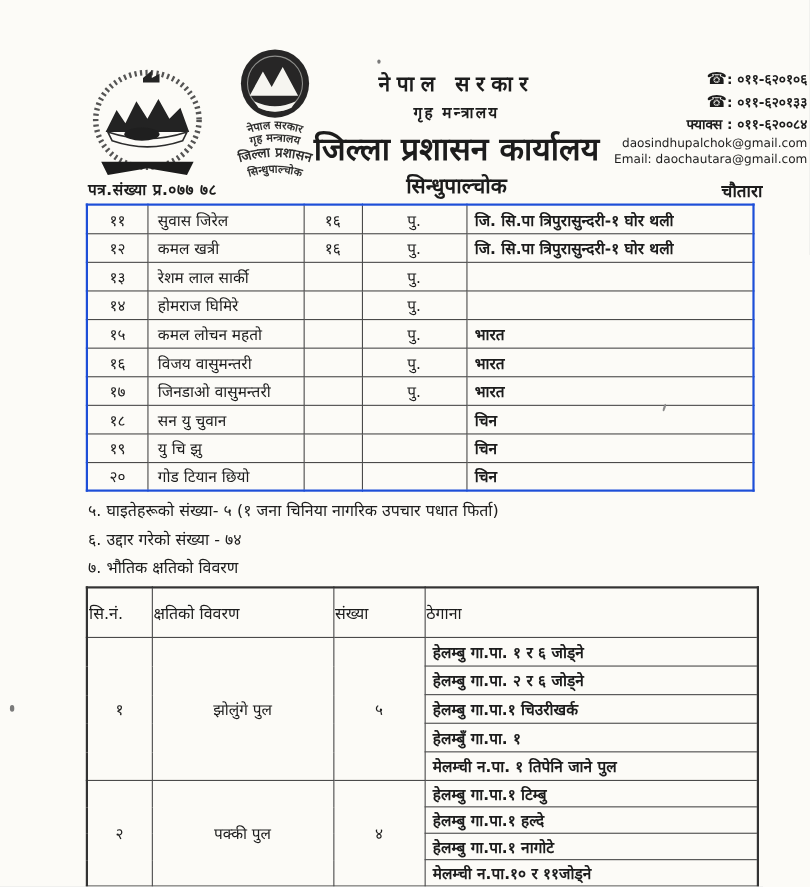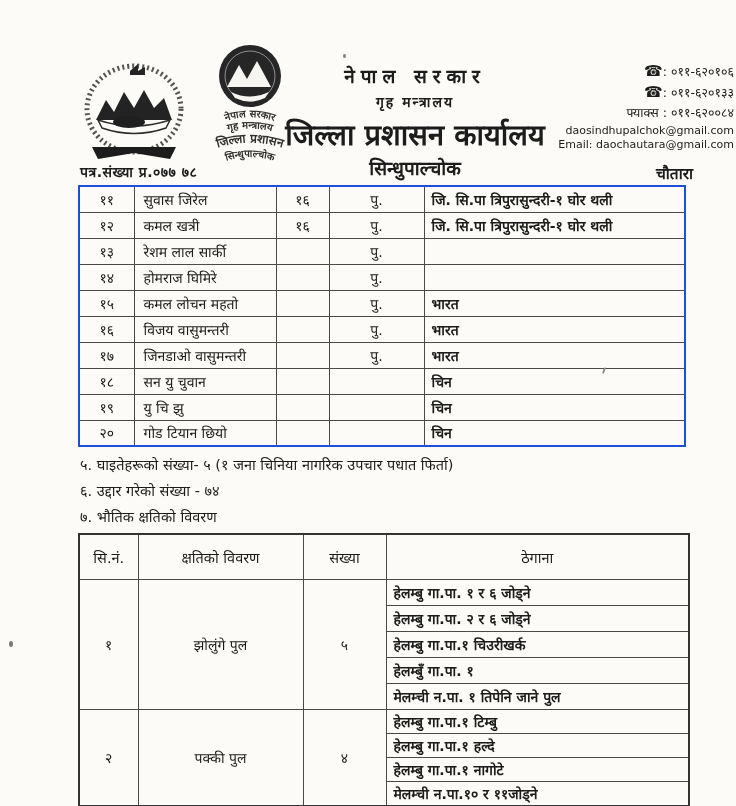--- a/index.html
+++ b/index.html
@@ -15,32 +15,32 @@
   .emblem{position:absolute;left:82px;top:62px;z-index:1;}
   .stamp{position:absolute;left:186px;top:40px;z-index:3;opacity:.92;}
   .stamp-text{font-size:10px;font-weight:bold;fill:#1e1e1e;font-family:"DejaVu Sans",sans-serif;}
   .stamp-text.big{font-size:12px;}
   .title-block{position:absolute;left:225px;top:63px;width:380px;text-align:center;z-index:2;}
   .gov-title{font-size:19px;font-weight:bold;letter-spacing:6px;}
   .ministry-title{font-size:14px;font-weight:bold;letter-spacing:2px;margin-top:3px;}
   .office-title{font-size:29px;font-weight:bold;margin-top:3px;white-space:nowrap;}
   .district-title{font-size:19px;font-weight:bold;margin-top:2px;}
   .contact{position:absolute;right:2px;top:62px;width:210px;text-align:right;z-index:2;}
-  .phone-line{font-size:12.5px;font-weight:normal;margin-bottom:3px;white-space:nowrap;}
+  .phone-line{font-size:12.5px;font-weight:bold;margin-bottom:3px;white-space:nowrap;}
   .phone-glyph{font-size:15px;}
   .email-line{font-size:11px;line-height:1.3;white-space:nowrap;}
   .letter-no{position:absolute;left:80px;top:162px;font-size:14px;font-weight:bold;letter-spacing:.5px;}
   .place-name{position:absolute;left:656px;top:162px;font-size:15.5px;font-weight:bold;}
   
   table{border-collapse:collapse;table-layout:fixed;}
   .t1{position:absolute;left:78px;top:185px;width:606px;border:2px solid #1d4ed8;}
   .t1 td{border:1px solid #4a4a4a;font-size:14px;white-space:nowrap;overflow:hidden;}
   .t1 tr{height:26px;}
   .t2{position:absolute;left:78px;top:533px;width:610px;border:2px solid #333;}
-  .t2 th{border:1px solid #4a4a4a;font-size:14.5px;font-weight:normal;height:42px;vertical-align:middle;text-align:center;}
+  .t2 th{border:1px solid #4a4a4a;font-size:14.5px;font-weight:normal;height:42px;vertical-align:middle;text-align:left;}
   .t2 td{border:1px solid #4a4a4a;font-size:14px;white-space:nowrap;overflow:hidden;vertical-align:middle;}
   .t2 tr.r26{height:26px;}
   .t2 tr.r24{height:24px;}
   .c-center{text-align:center;}
   .c-name{padding-left:9px;}
   .c-addr{padding-left:7px;font-weight:bold;}
   
   .notes{position:absolute;left:80px;top:452px;font-size:14.5px;line-height:26px;}
   
   .speck{position:absolute;background:#7a7a7a;border-radius:50%;}

